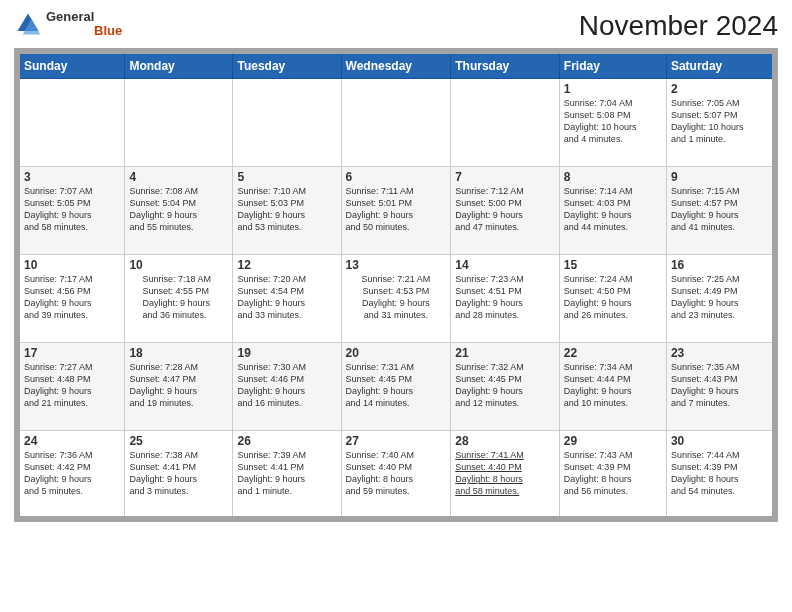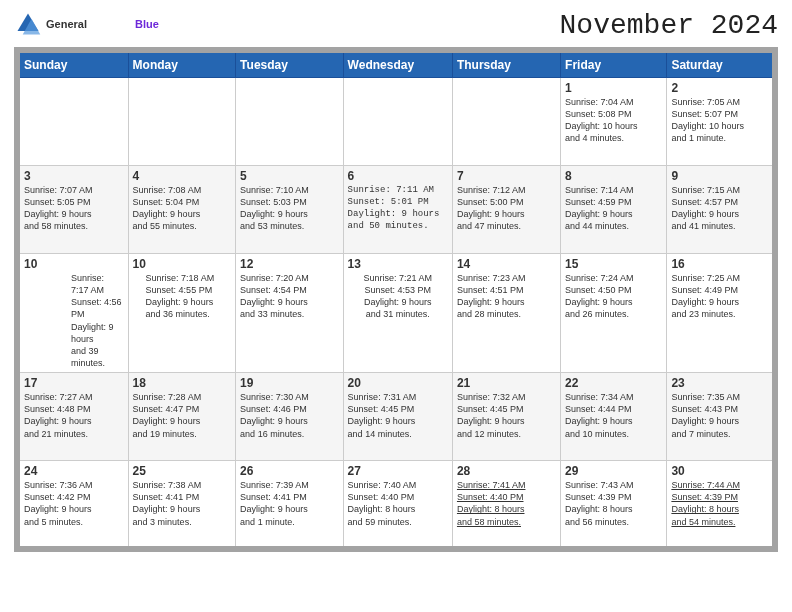--- a/index.html
+++ b/index.html
@@ -21,33 +21,32 @@
       align-items: flex-start;
       margin-bottom: 6px;
     }
     .logo {
       display: flex;
       align-items: center;
       gap: 4px;
     }
     .logo-text {
       display: flex;
-      flex-direction: row;
-      font-size: 11px;
+      flex-direction: column;
+      font-size: 13px;
       font-weight: bold;
       line-height: 1.1;
     }
     .logo-general { color: #333; }
-    .logo-blue { color: #6d28d9; padding-left: 48px; }
+    .logo-blue { color: #c2410c; padding-left: 48px; }
     .logo-icon {
       width: 28px;
       height: 28px;
     }
     .title-area {
-      font-family: Liberation Mono, monospace;
     }
     .month-title {
       font-size: 28px;
       font-weight: normal;
       color: #222;
     }
     .subtitle {
       font-size: 13px;
       color: #444;
     }
@@ -163,51 +162,51 @@
           </td>
           <td>
             <div class="day-number">5</div>
             <div class="day-info" style="white-space: pre-line;">Sunrise: 7:10 AM
 Sunset: 5:03 PM
 Daylight: 9 hours
 and 53 minutes.</div>
           </td>
           <td>
             <div class="day-number">6</div>
-            <div class="day-info" style="white-space: pre-line; font-family: Liberation Mono, monospace;">Sunrise: 7:11 AM
+            <div class="day-info" style="white-space: pre-line;">Sunrise: 7:11 AM
 Sunset: 5:01 PM
 Daylight: 9 hours
 and 50 minutes.</div>
           </td>
           <td>
             <div class="day-number">7</div>
             <div class="day-info" style="white-space: pre-line;">Sunrise: 7:12 AM
 Sunset: 5:00 PM
 Daylight: 9 hours
 and 47 minutes.</div>
           </td>
           <td>
             <div class="day-number">8</div>
             <div class="day-info" style="white-space: pre-line;">Sunrise: 7:14 AM
-Sunset: 4:59 PM
+Sunset: 4:03 PM
 Daylight: 9 hours
 and 44 minutes.</div>
           </td>
           <td>
             <div class="day-number">9</div>
             <div class="day-info" style="white-space: pre-line;">Sunrise: 7:15 AM
 Sunset: 4:57 PM
 Daylight: 9 hours
 and 41 minutes.</div>
           </td>
         </tr>
         <tr>
           <td>
             <div class="day-number">10</div>
-            <div class="day-info" style="white-space: pre-line; margin-left: 47px;">Sunrise: 7:17 AM
+            <div class="day-info" style="white-space: pre-line;">Sunrise: 7:17 AM
 Sunset: 4:56 PM
 Daylight: 9 hours
 and 39 minutes.</div>
           </td>
           <td>
             <div class="day-number">10</div>
             <div class="day-info" style="white-space: pre-line; margin-left: 13px;">Sunrise: 7:18 AM
 Sunset: 4:55 PM
 Daylight: 9 hours
 and 36 minutes.</div>
@@ -337,21 +336,21 @@
           </td>
           <td>
             <div class="day-number">29</div>
             <div class="day-info" style="white-space: pre-line;">Sunrise: 7:43 AM
 Sunset: 4:39 PM
 Daylight: 8 hours
 and 56 minutes.</div>
           </td>
           <td>
             <div class="day-number">30</div>
-            <div class="day-info" style="white-space: pre-line; text-decoration: underline;">Sunrise: 7:44 AM
+            <div class="day-info" style="white-space: pre-line;">Sunrise: 7:44 AM
 Sunset: 4:39 PM
 Daylight: 8 hours
 and 54 minutes.</div>
           </td>
         </tr>
       </tbody>
   </table>
 </div>
 
 </body></html>

